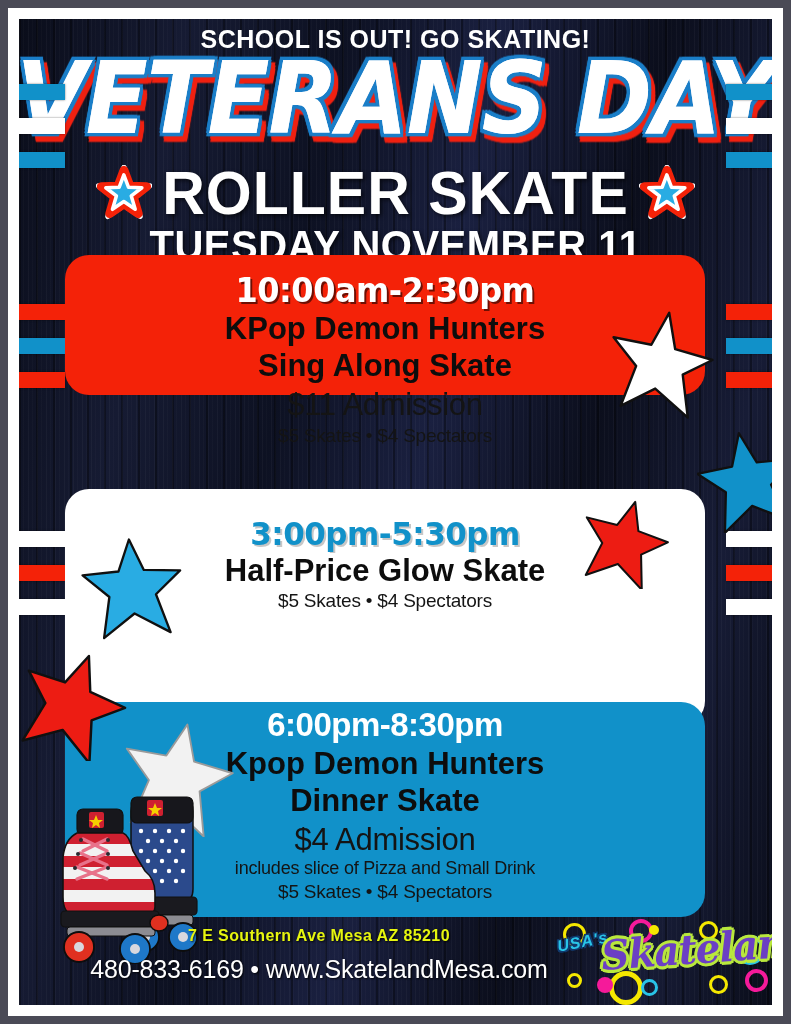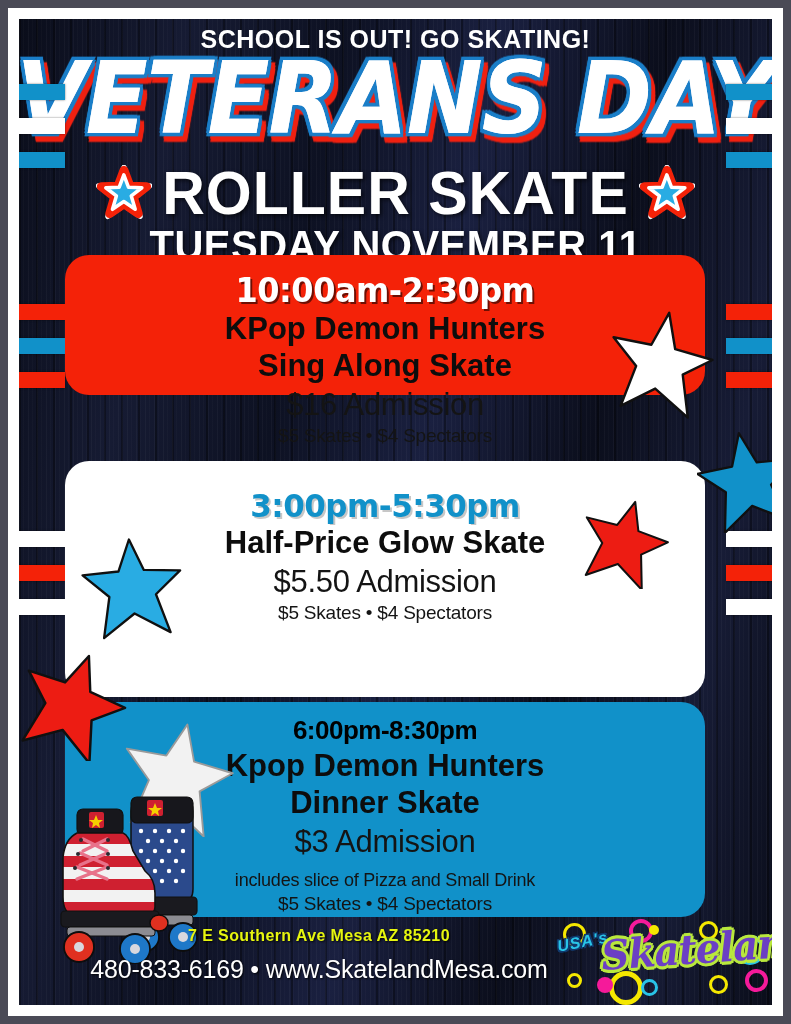--- a/index.html
+++ b/index.html
@@ -85,58 +85,58 @@
   
   .panel{
     position:absolute;left:46px;width:640px;
     border-radius:24px;
     box-sizing:border-box;
     text-align:center;
     overflow:visible;
     z-index:5;
   }
   .panel-red{ top:236px;height:140px;background:#f42208; }
-  .panel-white{ top:442px;height:236px;background:#ffffff; }
+  .panel-white{ top:470px;height:236px;background:#ffffff; }
   .panel-blue{ top:683px;height:215px;background:#1191c9; }
 
   .p-time{
     font-weight:bold;
     font-family:"DejaVu Sans", sans-serif;
     letter-spacing:-0.5px;
   }
   .p-time-red{
     font-size:32px;color:#ffffff;margin-top:16px;
     text-shadow:2px 2px 0 rgba(0,0,0,0.55);
     transform:scaleY(1.05);
   }
   .p-time-white{
     font-size:31px;color:#1191c9;margin-top:26px;
     text-shadow:2px 2px 0 rgba(0,0,0,0.22);
     transform:scaleY(1.05);
   }
   .p-time-blue{
-    font-size:26px;color:#000000;margin-top:13px;
+    font-size:33px;color:#ffffff;margin-top:4px;
     font-family:"Liberation Sans", sans-serif;
     transform:scaleY(1.02);
   }
   .p-title{
     font-size:31px;font-weight:bold;color:#0d0d0d;
     font-family:"Liberation Sans", sans-serif;
     line-height:1.06;margin-top:4px;
     transform:scaleY(1.04);
   }
   .p-price{
     font-size:31px;color:#141414;font-weight:normal;
     font-family:"Liberation Sans", sans-serif;
     margin-top:4px;letter-spacing:-0.3px;
   }
   .p-note{
     font-size:18px;color:#141414;
     font-family:"Liberation Sans", sans-serif;
-    margin-top:10px;letter-spacing:-0.2px;
+    margin-top:0;letter-spacing:-0.2px;
   }
   .p-sub{
     font-size:19px;color:#141414;
     font-family:"Liberation Sans", sans-serif;
     margin-top:2px;letter-spacing:-0.2px;
   }
 
   
   .stripes{ position:absolute; width:52px; z-index:3; }
   .stripes .st{ height:16px; margin-bottom:18px; box-shadow:0 0 2px rgba(0,0,0,.5);}
@@ -252,40 +252,39 @@
     <div class="stripes" style="right:-6px;top:512px;">
       <div class="st" style="background:#ffffff"></div>
       <div class="st" style="background:#f42208"></div>
       <div class="st" style="background:#ffffff"></div>
     </div>
 
     <div class="panel panel-red">
       <div class="p-time p-time-red">10:00am-2:30pm</div>
       <div class="p-title">KPop Demon Hunters</div>
       <div class="p-title">Sing Along Skate</div>
-      <div class="p-price">$16 Admission</div>
+      <div class="p-price">$11 Admission</div>
       <div class="p-sub">$5 Skates • $4 Spectators</div>
     </div>
 
     <div class="dstar" style="left:588px;top:290px;">
       <svg width="110" height="110" viewBox="0 0 100 100">
         <polygon points="50,3 60,35 95,40 70,57 80,95 47,73 18,93 27,55 3,32 38,34" fill="#ffffff" stroke="#101010" stroke-width="2.2" stroke-linejoin="round" transform="rotate(8 50 50)"></polygon>
       </svg>
     </div>
 
     <div class="dstar" style="left:678px;top:410px;">
       <svg width="104" height="104" viewBox="0 0 100 100">
         <polygon points="50,3 61,34 95,38 70,58 80,95 48,74 17,94 26,56 3,33 37,33" fill="#1191c9" stroke="#101010" stroke-width="2.2" stroke-linejoin="round" transform="rotate(-12 50 50)"></polygon>
       </svg>
     </div>
 
     <div class="panel panel-white">
       <div class="p-time p-time-white">3:00pm-5:30pm</div>
       <div class="p-title">Half-Price Glow Skate</div>
-      <div class="p-price">$5.50 Admission</div>
       <div class="p-sub">$5 Skates • $4 Spectators</div>
     </div>
 
     <div class="dstar" style="left:560px;top:478px;">
       <svg width="92" height="92" viewBox="0 0 100 100">
         <polygon points="50,4 61,34 95,38 70,58 80,95 48,74 17,94 26,56 3,33 37,33" fill="#ed1c13" stroke="#101010" stroke-width="2.2" stroke-linejoin="round" transform="rotate(14 50 50)"></polygon>
       </svg>
     </div>
 
     <div class="dstar" style="left:62px;top:516px;">
@@ -297,21 +296,21 @@
     <div class="dstar" style="left:-2px;top:630px;">
       <svg width="112" height="112" viewBox="0 0 100 100">
         <polygon points="50,4 61,34 95,38 70,58 80,95 48,74 17,94 26,56 3,33 37,33" fill="#ed1c13" stroke="#101010" stroke-width="2.2" stroke-linejoin="round" transform="rotate(18 50 50)"></polygon>
       </svg>
     </div>
 
     <div class="panel panel-blue">
       <div class="p-time p-time-blue">6:00pm-8:30pm</div>
       <div class="p-title">Kpop Demon Hunters</div>
       <div class="p-title">Dinner Skate</div>
-      <div class="p-price">$3 Admission</div>
+      <div class="p-price">$4 Admission</div>
       <div class="p-note">includes slice of Pizza and Small Drink</div>
       <div class="p-sub">$5 Skates • $4 Spectators</div>
     </div>
 
     <div class="dstar" style="left:100px;top:700px;z-index:11;">
       <svg width="118" height="118" viewBox="0 0 100 100">
         <polygon points="50,4 61,34 95,38 70,58 80,95 48,74 17,94 26,56 3,33 37,33" fill="#f2f2f2" stroke="#9a9a9a" stroke-width="1.6" stroke-linejoin="round" transform="rotate(10 50 50)"></polygon>
       </svg>
     </div>
 

